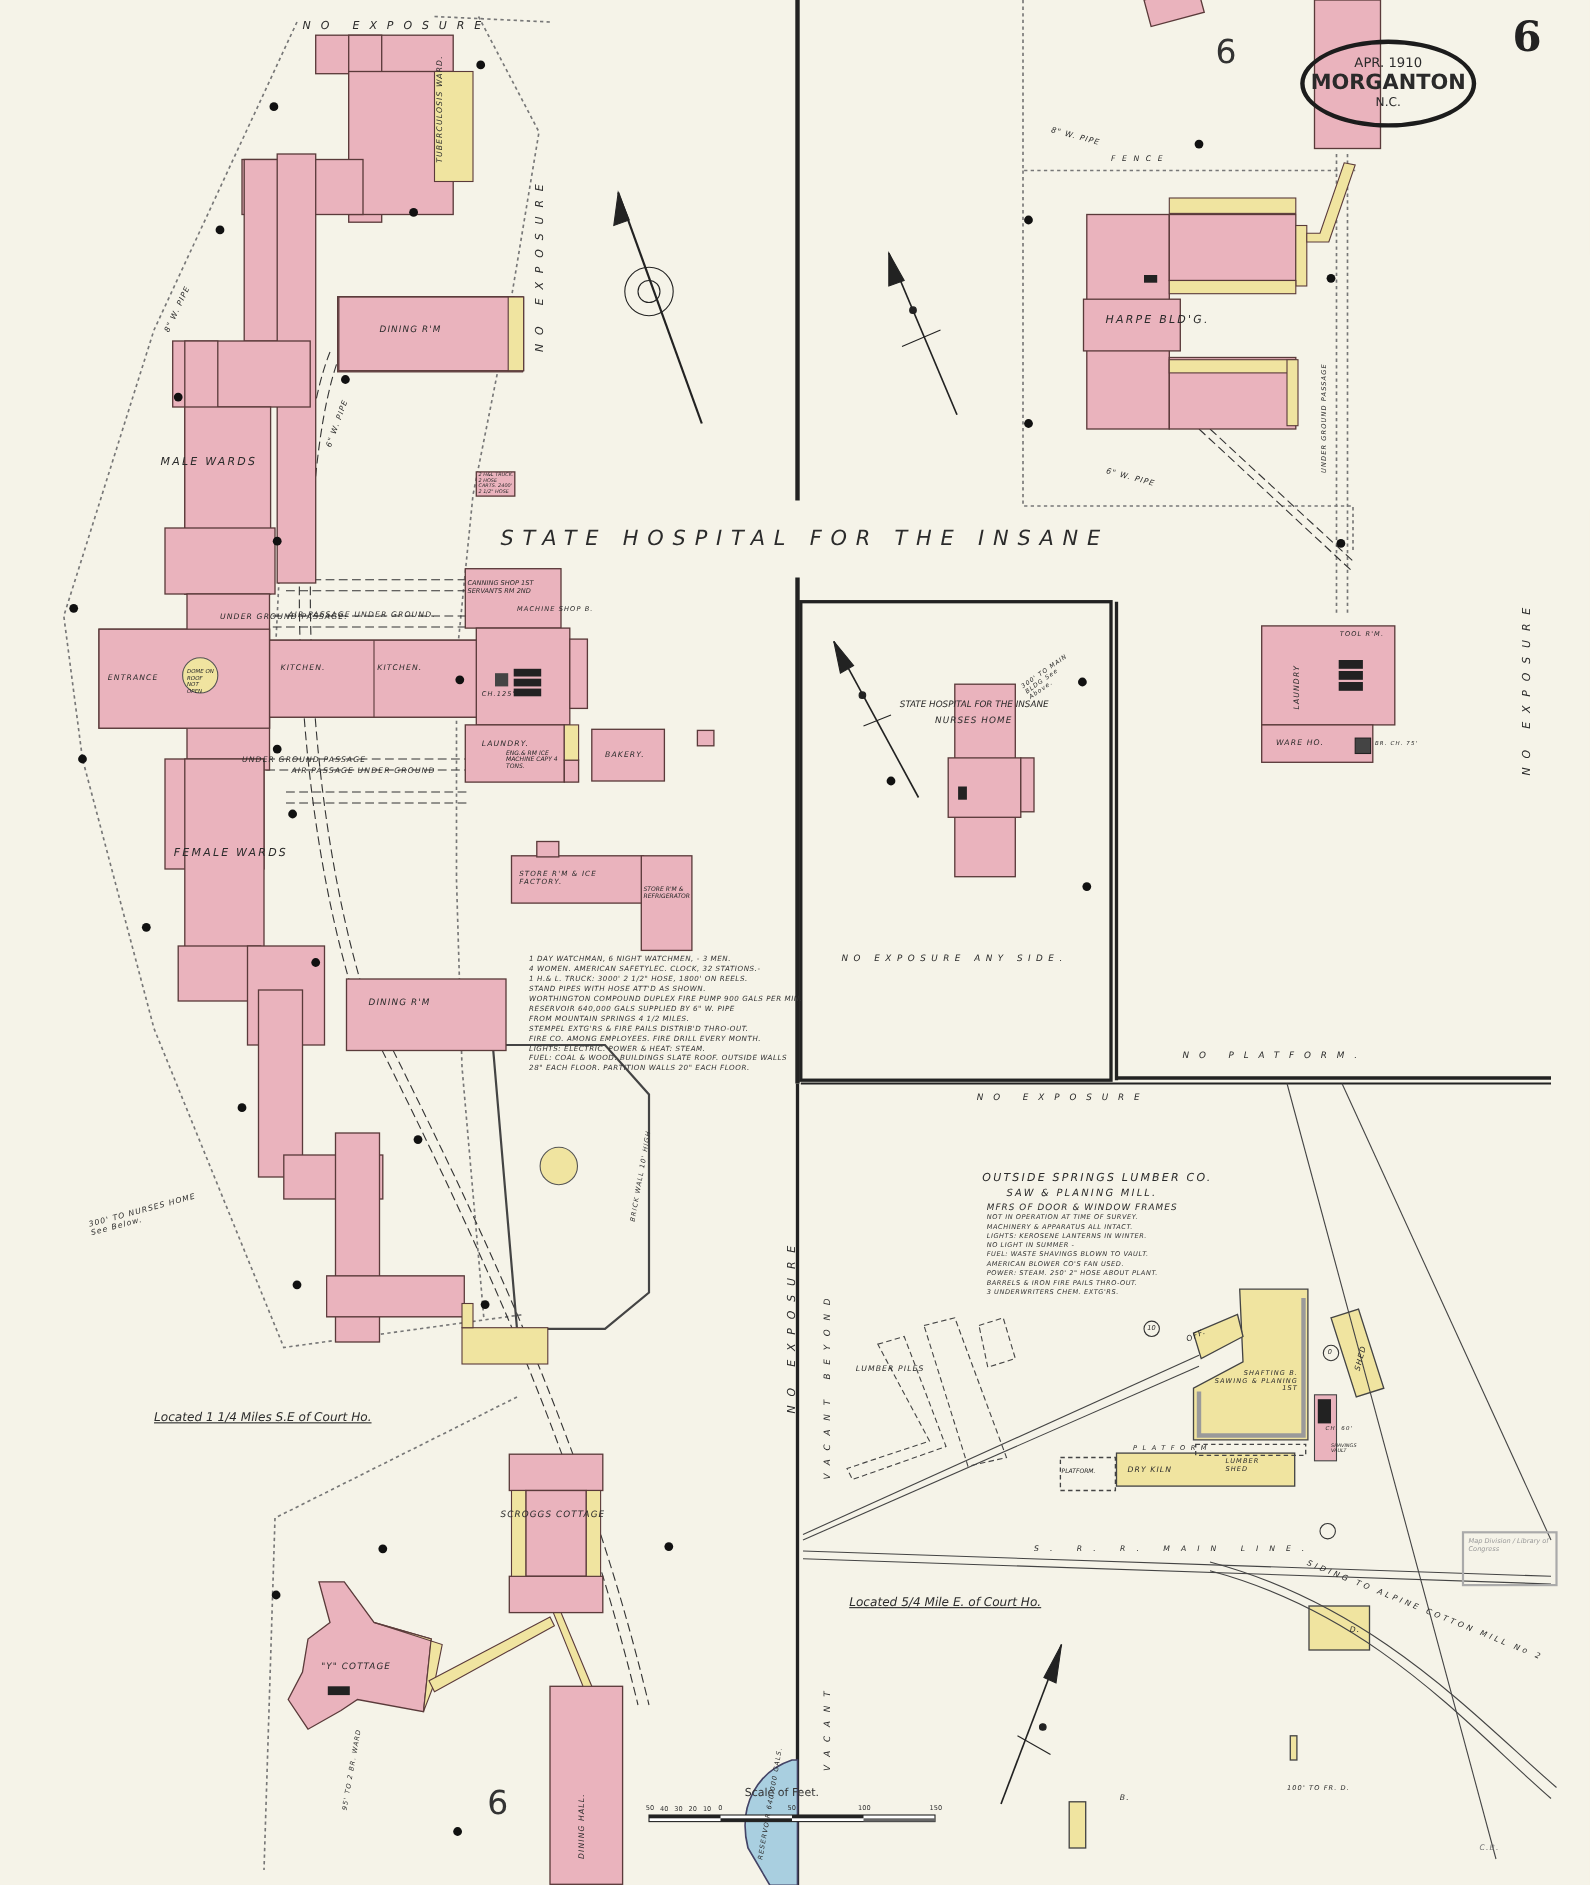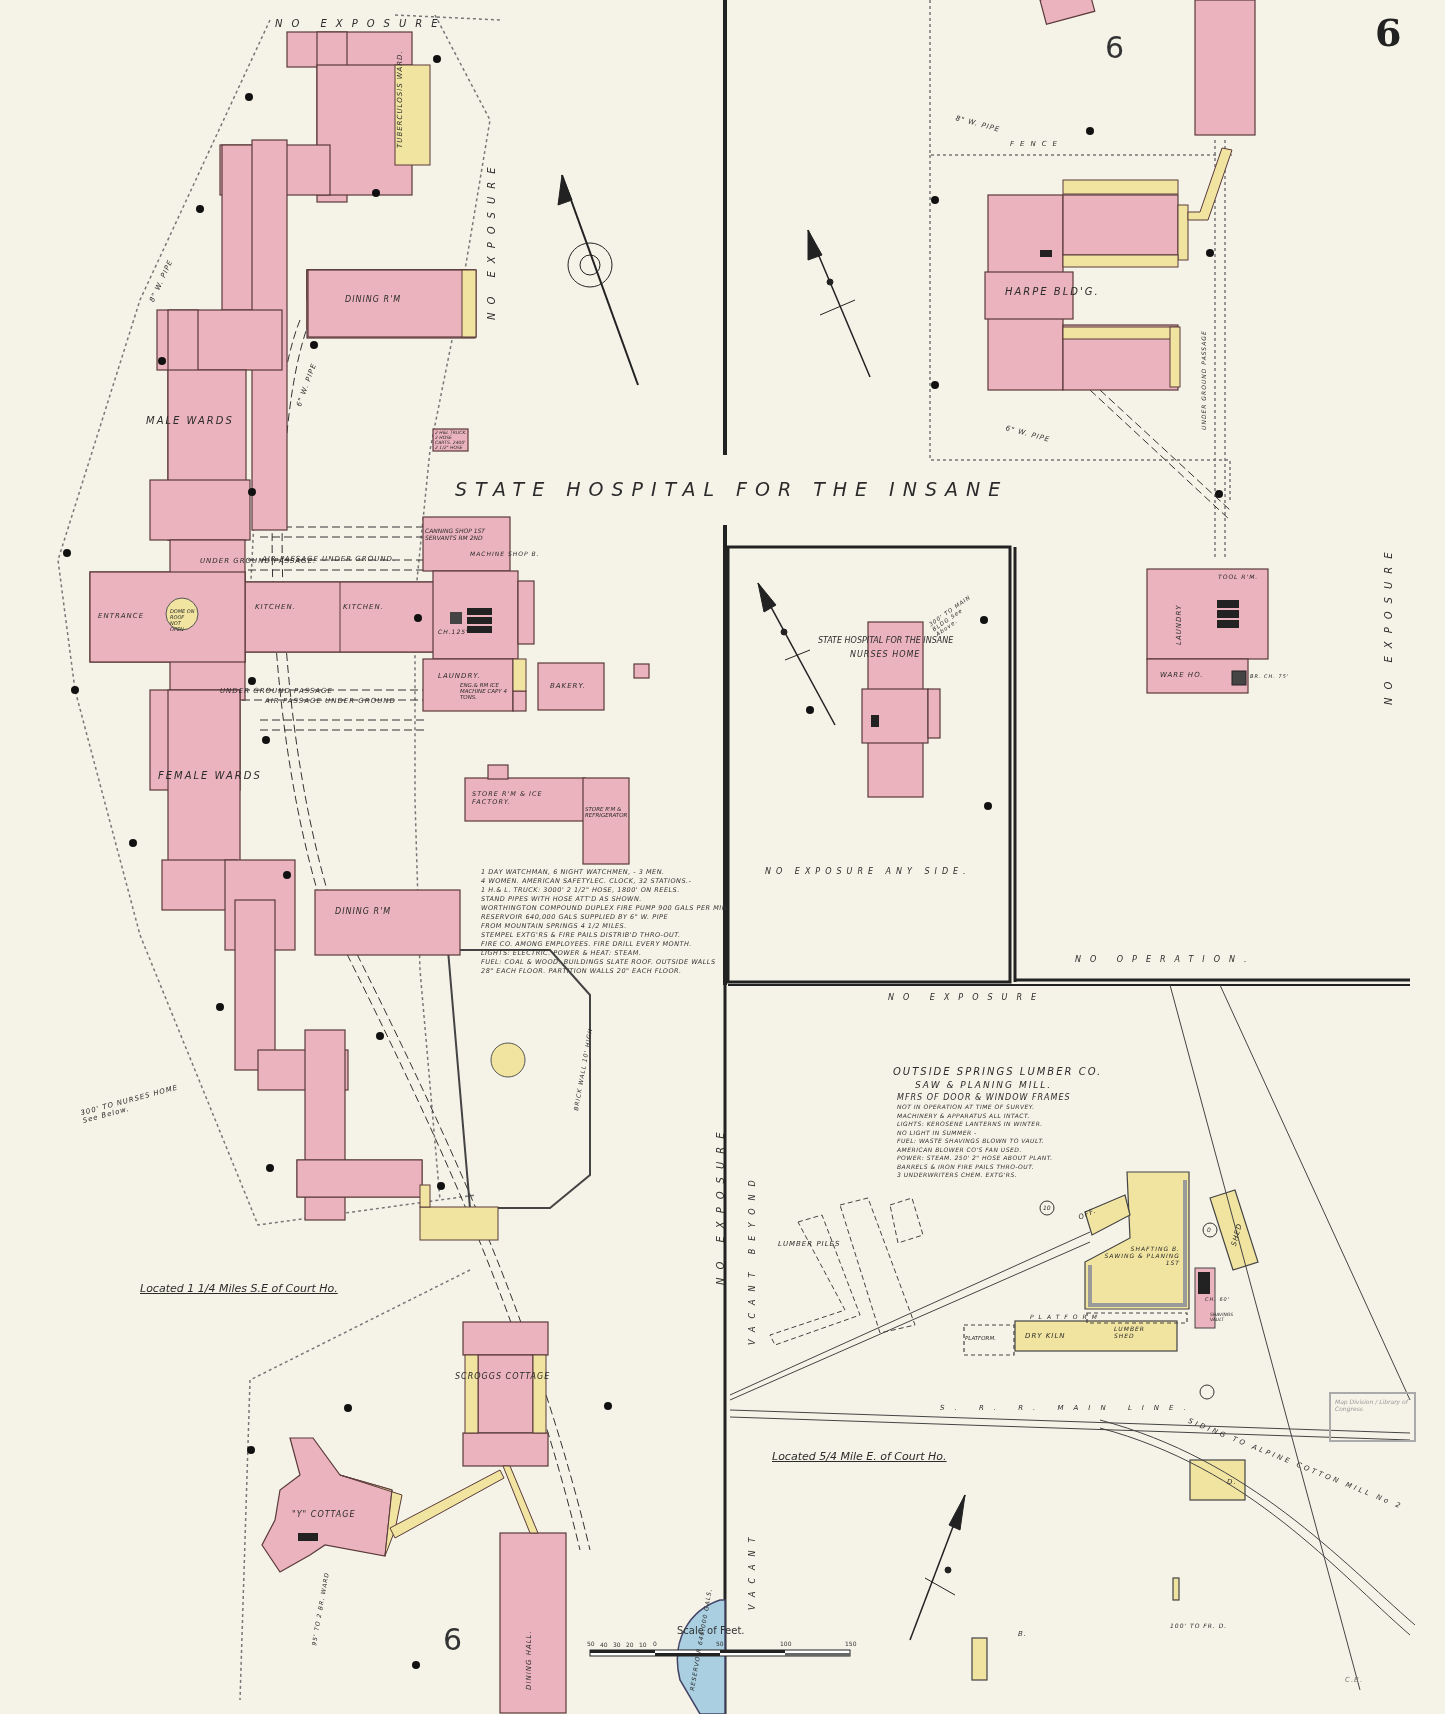--- a/index.html
+++ b/index.html
@@ -287,29 +287,34 @@
         <circle cx="1210" cy="1230" r="7"></circle>
         <circle cx="1207" cy="1392" r="7"></circle>
   </g>
 
   <rect x="1330" y="1393" width="85" height="48" fill="none" stroke="#aaa" stroke-width="2"></rect>
 </svg>
 
 <div class="sheet-num" style="left:1375px;top:10px;">6</div>
 <div class="sheet-num-light" style="left:1105px;top:30px;">6</div>
 <div class="sheet-num-light" style="left:443px;top:1622px;">6</div>
+<div class="title-oval">
+  <div class="d">APR. 1910</div>
+  <div class="c">MORGANTON</div>
+  <div class="s">N.C.</div>
+</div>
 
 <div class="lbl big" style="left:455px;top:478px;">STATE HOSPITAL FOR THE INSANE</div>
 
 <div class="lbl md" style="left:275px;top:18px;letter-spacing:9px;">NO EXPOSURE</div>
 <div class="lbl md vert" style="left:486px;top:320px;transform:rotate(-90deg);letter-spacing:8px;">NO EXPOSURE</div>
 <div class="lbl md vert" style="left:715px;top:1285px;transform:rotate(-90deg);letter-spacing:8px;">NO EXPOSURE</div>
 <div class="lbl md vert" style="left:1383px;top:705px;transform:rotate(-90deg);letter-spacing:8px;">NO EXPOSURE</div>
 <div class="lbl sm" style="left:765px;top:867px;letter-spacing:5px;">NO EXPOSURE ANY SIDE.</div>
-<div class="lbl sm" style="left:1075px;top:955px;letter-spacing:9px;">NO OPERATION.</div>
+<div class="lbl sm" style="left:1075px;top:955px;letter-spacing:9px;">NO PLATFORM.</div>
 <div class="lbl sm" style="left:888px;top:993px;letter-spacing:9px;">NO EXPOSURE</div>
 <div class="lbl sm vert" style="left:748px;top:1345px;transform:rotate(-90deg);letter-spacing:8px;">VACANT BEYOND</div>
 <div class="lbl sm vert" style="left:748px;top:1610px;transform:rotate(-90deg);letter-spacing:8px;">VACANT</div>
 
 <div class="lbl md" style="left:146px;top:415px;">MALE WARDS</div>
 <div class="lbl md" style="left:158px;top:770px;">FEMALE WARDS</div>
 <div class="lbl xs vert" style="left:396px;top:148px;transform:rotate(-90deg);">TUBERCULOSIS WARD.</div>
 <div class="lbl sm" style="left:345px;top:295px;">DINING R'M</div>
 <div class="lbl sm" style="left:335px;top:907px;">DINING R'M</div>
 <div class="lbl xs" style="left:98px;top:612px;">ENTRANCE</div>

